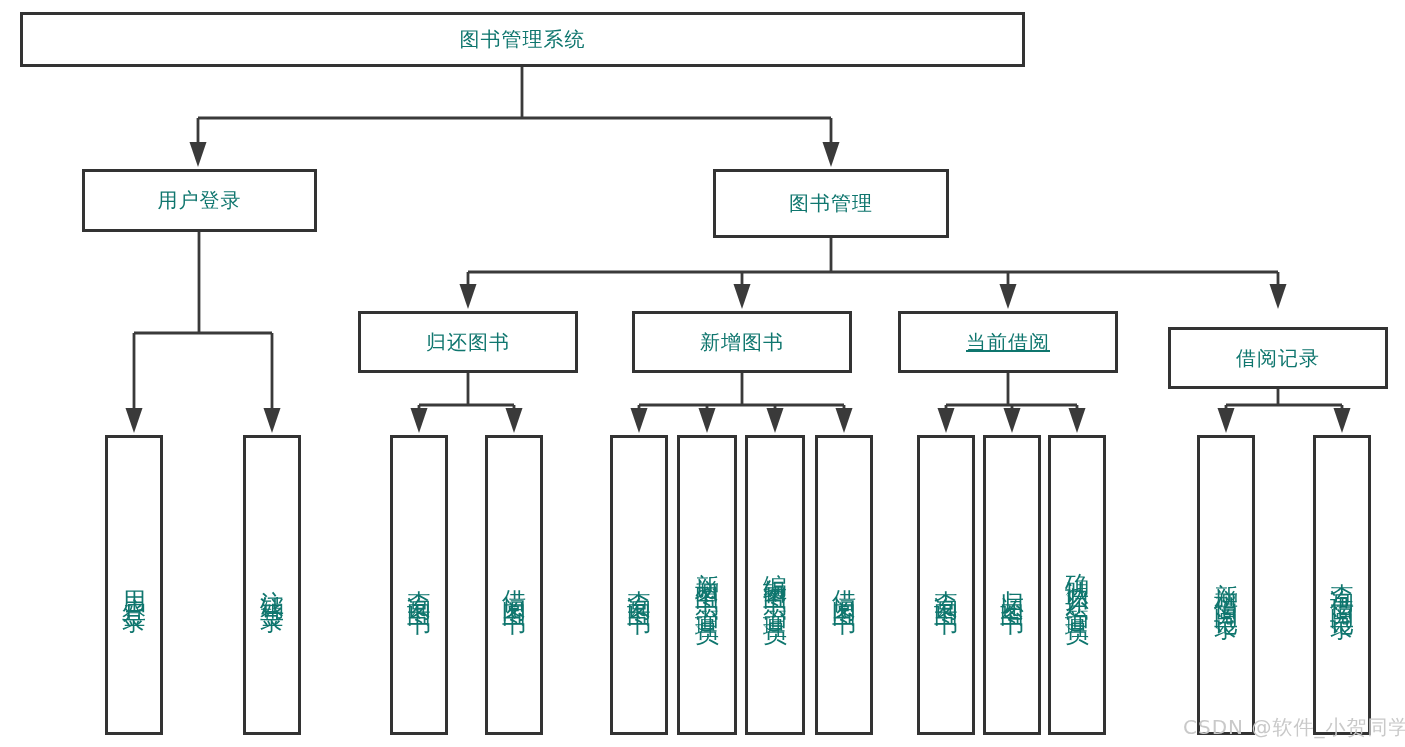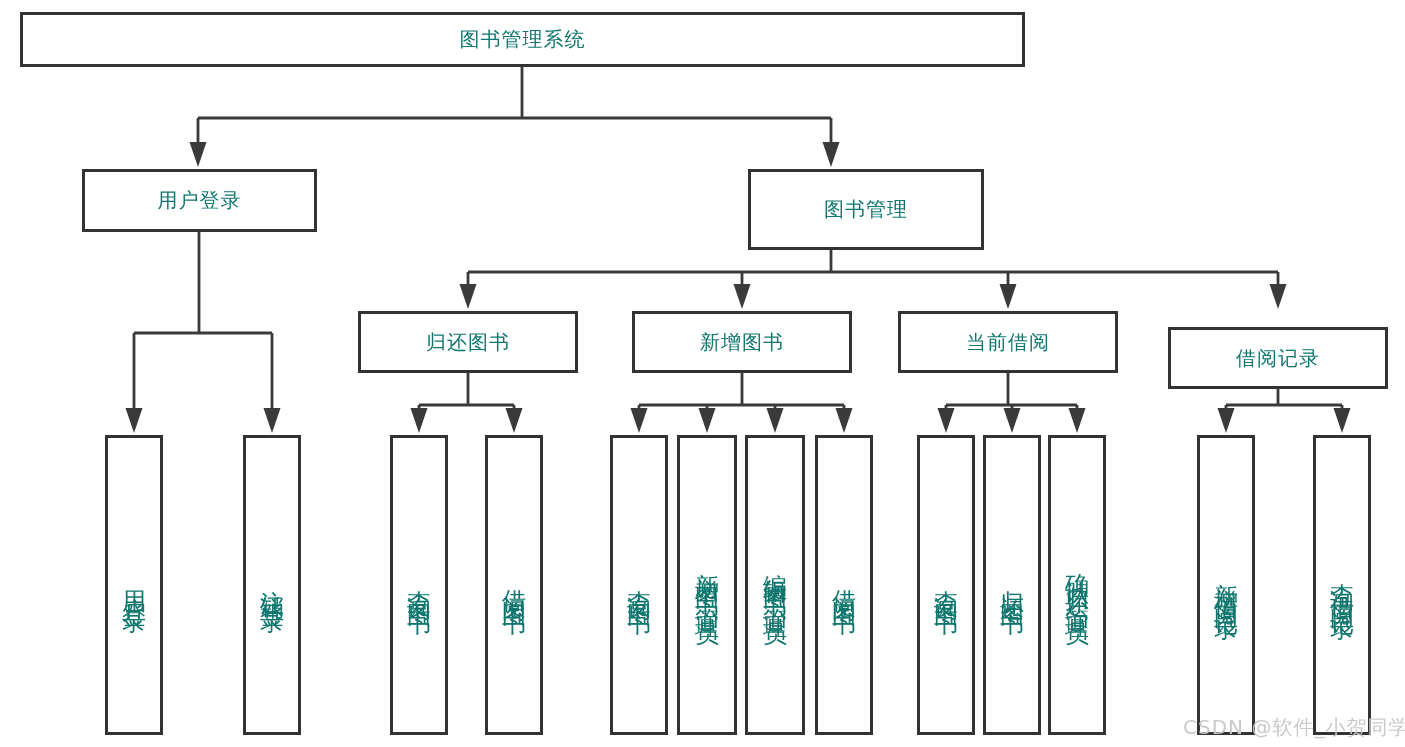--- a/index.html
+++ b/index.html
@@ -92,25 +92,25 @@
       <polygon points="1003.5,408 1020.5,408 1012,433"></polygon>
       <polygon points="1068.5,408 1085.5,408 1077,433"></polygon>
       <polygon points="1217.5,408 1234.5,408 1226,433"></polygon>
       <polygon points="1333.5,408 1350.5,408 1342,433"></polygon>
     </g>
   </svg>
 
   <div class="box h" style="left:20px;top:12px;width:1005px;height:55px;">图书管理系统</div>
 
   <div class="box h" style="left:82px;top:169px;width:235px;height:63px;">用户登录</div>
-  <div class="box h" style="left:713px;top:169px;width:236px;height:81px;margin-left:35px;">图书管理</div>
+  <div class="box h" style="left:713px;top:169px;width:236px;height:69px;">图书管理</div>
 
   <div class="box h" style="left:358px;top:311px;width:220px;height:62px;">归还图书</div>
   <div class="box h" style="left:632px;top:311px;width:220px;height:62px;">新增图书</div>
-  <div class="box h" style="left:898px;top:311px;width:220px;height:62px;">当前借阅</div>
+  <div class="box h" style="left:898px;top:311px;width:220px;height:62px;text-decoration:underline;">当前借阅</div>
   <div class="box h" style="left:1168px;top:311px;width:220px;height:62px;margin-top:16px;">借阅记录</div>
 
   <div class="box v" style="left:105px;">
     <span class="vtext">用户登录</span>
   </div>
   <div class="box v" style="left:243px;">
     <span class="vtext">注销登录</span>
   </div>
 
   <div class="box v" style="left:390px;">

